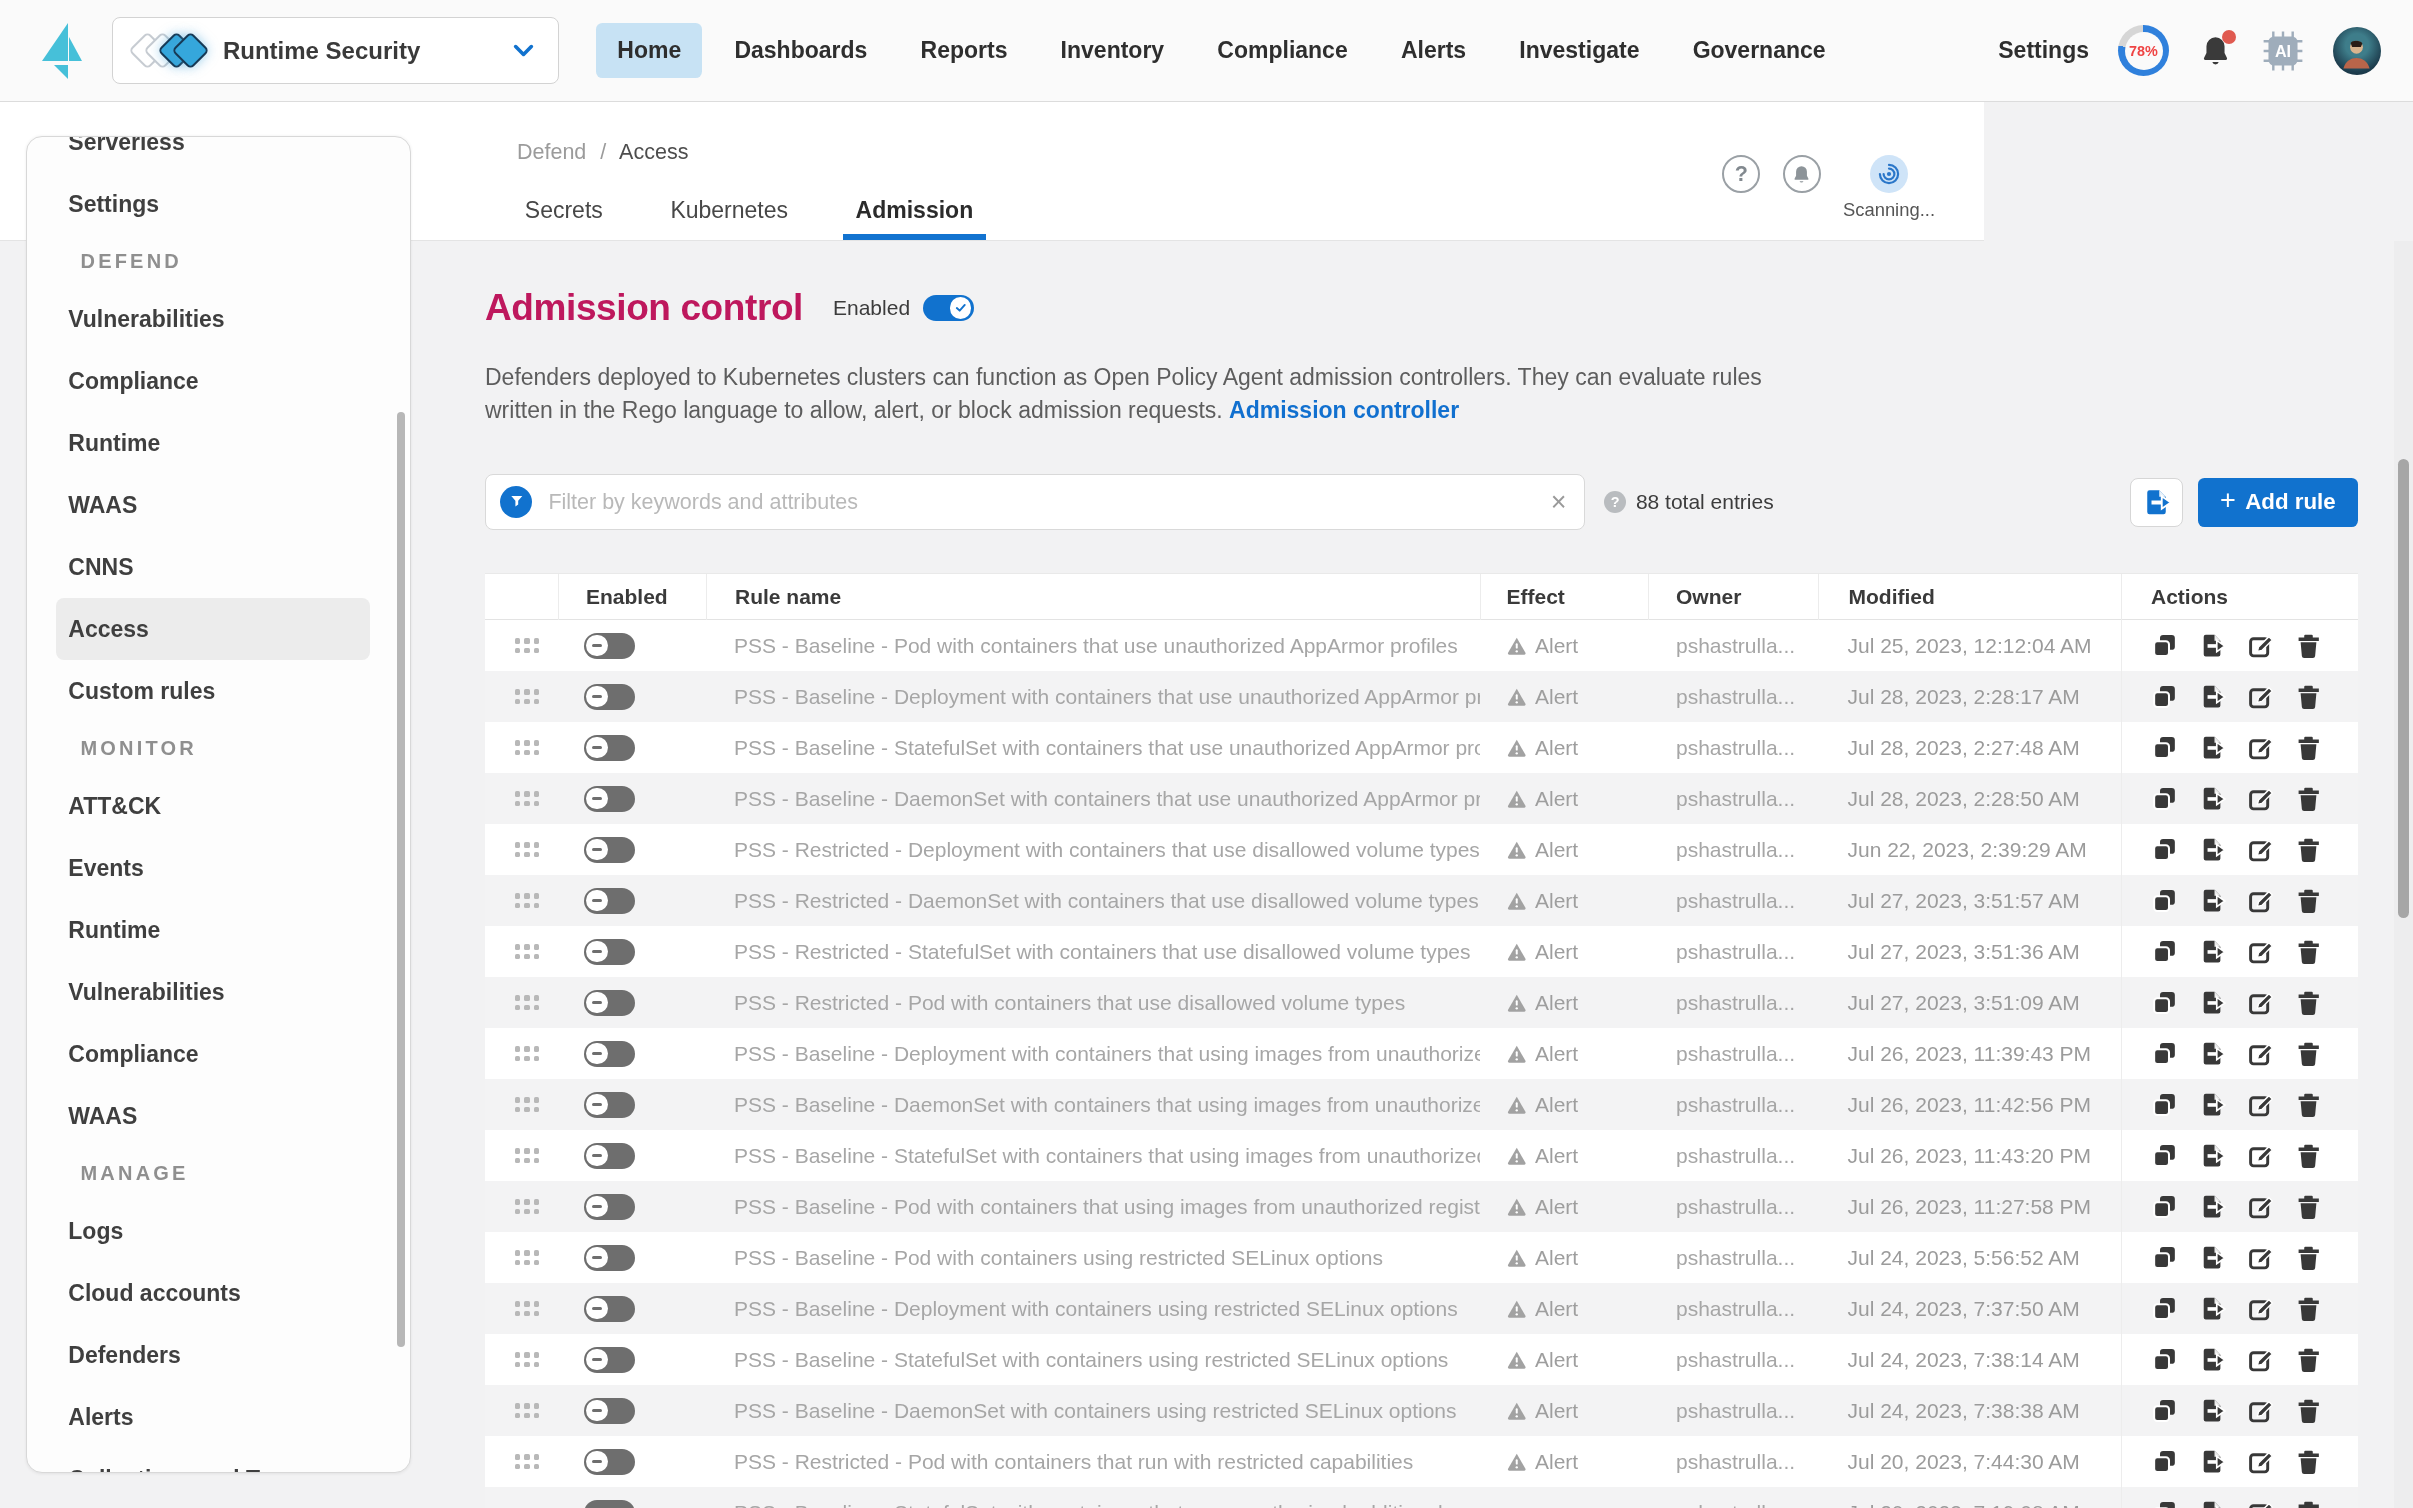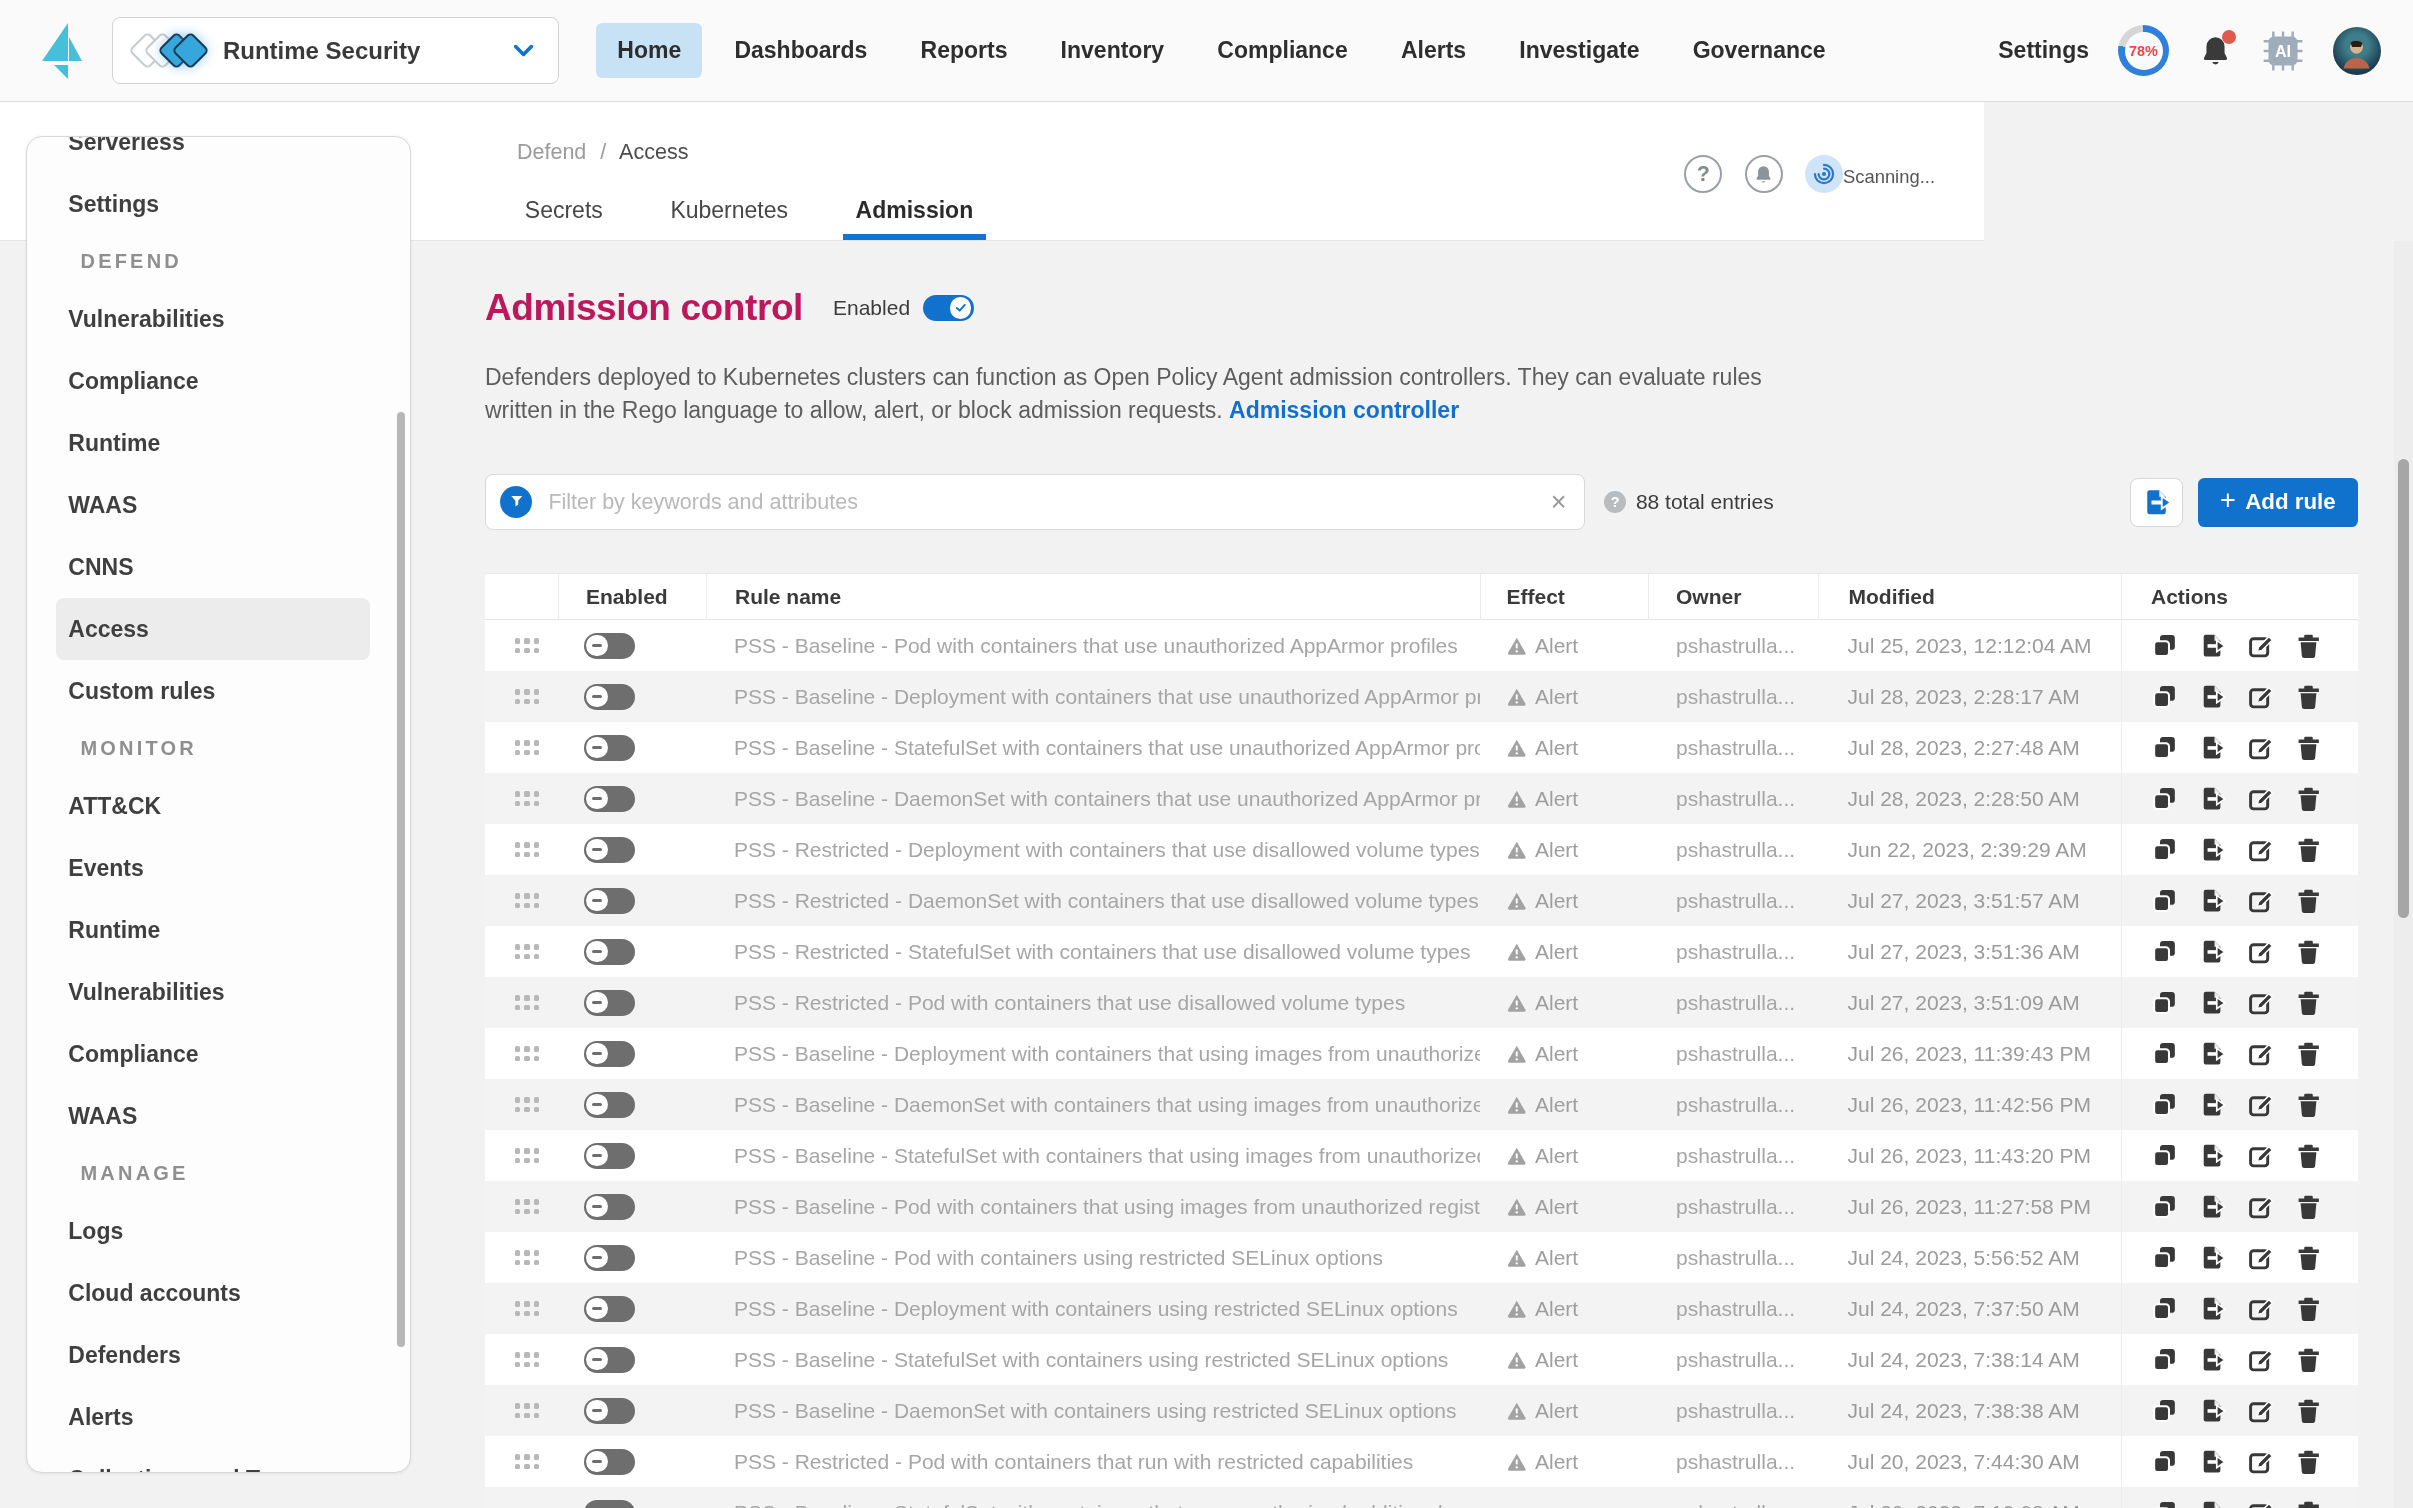--- a/index.html
+++ b/index.html
@@ -34,21 +34,21 @@
   .breadcrumb { position:absolute; left:517px; top:38px; font-size:21.5px; }
   .breadcrumb .parent { color:#9b9b9b; }
   .breadcrumb .sep { color:#9b9b9b; margin:0 8px; }
   .breadcrumb .current { color:#4d4d4d; }
   .tabs { position:absolute; left:512px; bottom:0; display:flex; gap:42px; }
   .tab { font-size:23px; color:#474747; padding:0 12.8px 16px 12.8px; position:relative; cursor:pointer; }
   .tab.active { font-weight:700; color:#2b2b2b; }
   .tab.active::after { content:""; position:absolute; left:0; right:0; bottom:0; height:5.6px; background:#1273d0; }
   .band-icons { position:absolute; right:49px; top:53px; display:flex; gap:22.3px; align-items:flex-start; }
   .circle-btn { width:38px; height:38px; border-radius:50%; border:2.4px solid #9aa0a5; display:flex; align-items:center; justify-content:center; color:#82898f; font-size:21.5px; font-weight:700; background:#fff; cursor:pointer; }
-  .scan-col { display:flex; align-items:center; }
+  .scan-col { display:flex; flex-direction:column; align-items:center; }
   .circle-btn.scan { border:none; background:#cfe4f8; }
   .scan-label { margin-top:6.4px; font-size:18.4px; color:#555; }
 
   
   .sidebar { position:absolute; left:25.5px; top:136px; width:385px; height:1337px; background:#fdfdfd; border:0.8px solid #d8d8d8; border-radius:16px; box-shadow:0 0.8px 3.2px rgba(0,0,0,.07); overflow:hidden; z-index:10; }
   .sidebar ul { list-style:none; margin-top:-26px; }
   .side-item { height:62px; display:flex; align-items:center; margin:0 40px 0 29px; padding-left:12.8px; font-size:23px; font-weight:600; color:#3f3f3f; border-radius:8px; cursor:pointer; white-space:nowrap; }
   .side-item.active { background:#ececec; }
   .side-section { height:53px; display:flex; align-items:center; padding-left:54px; font-size:20px; font-weight:700; letter-spacing:3.2px; color:#8f8f8f; white-space:nowrap; }
   .side-scroll { position:absolute; left:397px; top:412px; width:8px; height:935px; background:#b7b7b7; border-radius:4px; z-index:11; }

